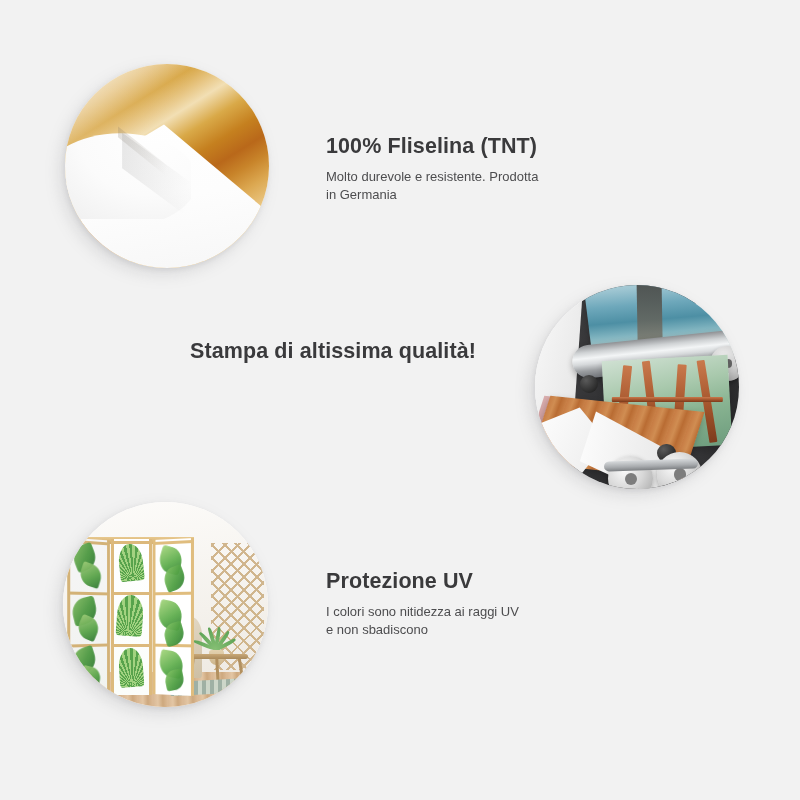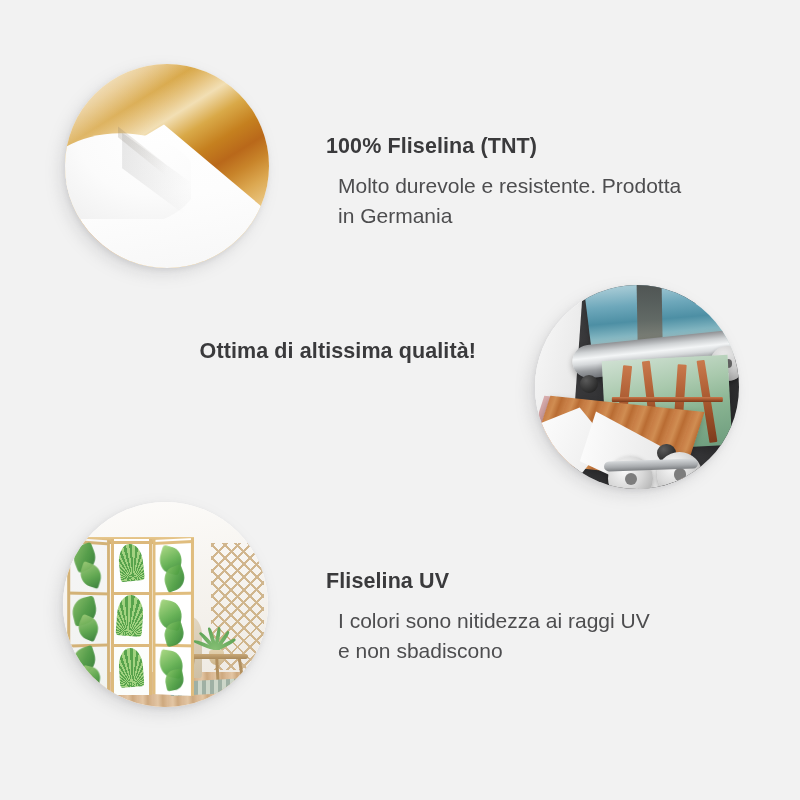--- a/index.html
+++ b/index.html
@@ -365,24 +365,24 @@
   .heading {
     font-size: 21.5px;
     font-weight: bold;
     color: #3a3a3c;
     letter-spacing: 0.1px;
     margin: 0 0 9px 0;
     line-height: 1.15;
     white-space: nowrap;
   }
   .body {
-    font-size: 21px;
+    font-size: 13px;
     color: #4d4d4f;
     line-height: 1.42;
-    margin: 12px;
+    margin: 0;
     white-space: pre-line;
   }
   #text-fliselina { left: 326px; top: 134px; }
   #text-stampa    { left: 162px; top: 339px; width: 314px; text-align: right; }
   #text-uv        { left: 326px; top: 569px; }
 </style>
 </head>
 <body style="background: rgb(242, 242, 242);">
 
 <div class="stage">
@@ -425,21 +425,21 @@
       <div class="white-fold2"></div>
       <div class="knob" style="left:22%; top:44%;"></div>
       <div class="knob" style="left:60%; top:78%;"></div>
       <div class="wheel" style="left:60%; top:82%;"></div>
       <div class="wheel" style="left:36%; top:84%;"></div>
       <div class="bar-h"></div>
     </div>
   </div>
 
   <div class="text-block" id="text-stampa">
-    <p class="heading">Ottima di altissima qualità!</p>
+    <p class="heading">Stampa di altissima qualità!</p>
   </div>
 
   <div class="circle" id="circle-uv">
     <div class="art">
       <div class="room-bg"></div>
       <div class="room-floor"></div>
 
       <div class="lattice"></div>
 
       <div class="chair"></div>
@@ -484,18 +484,18 @@
           <div class="leaf l2" style="left:8%;  top:40%; width:68%; height:18%; transform:rotate(12deg);"></div>
           <div class="leaf" style="left:26%; top:54%; width:56%; height:14%; transform:rotate(-16deg);"></div>
           <div class="leaf l2" style="left:10%; top:72%; width:66%; height:17%; transform:rotate(10deg);"></div>
           <div class="leaf" style="left:28%; top:84%; width:52%; height:13%; transform:rotate(-12deg);"></div>
         </div>
       </div>
     </div>
   </div>
 
   <div class="text-block" id="text-uv">
-    <p class="heading">Fliselina UV</p>
+    <p class="heading">Protezione UV</p>
     <p class="body">I colori sono nitidezza ai raggi UV
 e non sbadiscono</p>
   </div>
 
 </div>
 
 </body></html>

